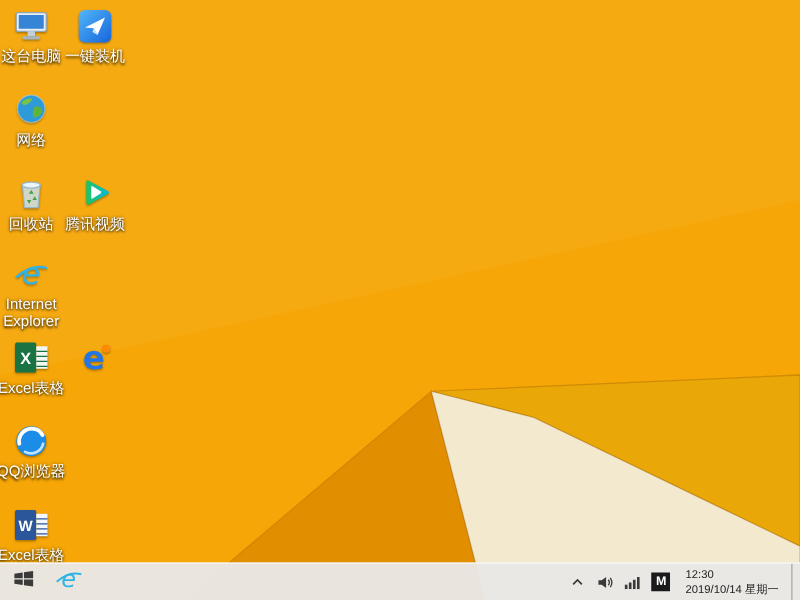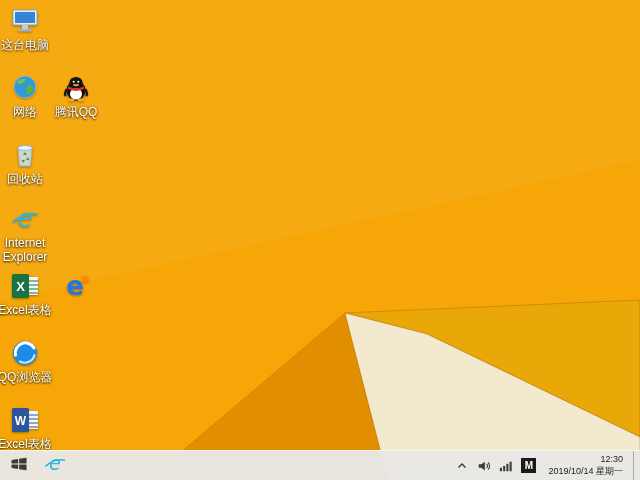--- a/index.html
+++ b/index.html
@@ -25,21 +25,21 @@
   .start-btn{width:38px;height:30px;display:flex;align-items:center;justify-content:center;}
   .start-btn svg{width:20px;height:20px;}
   .pinned{width:34px;height:30px;display:flex;align-items:center;justify-content:center;}
   .pinned svg{width:24px;height:24px;}
   .tb-spacer{flex:1;}
   .tray{display:flex;align-items:center;gap:8px;padding-right:6px;height:100%;}
   .tray-ic{width:14px;height:14px;display:flex;align-items:center;justify-content:center;}
   .tray-ic svg{width:14px;height:14px;display:block;}
   .ime{width:15px;height:15px;background:#1a1a1a;color:#fff;font-size:10px;font-weight:bold;
     display:flex;align-items:center;justify-content:center;line-height:1;}
-  .clock{font-size:9px;line-height:1.3;color:#1d1d1d;text-align:right;padding:0 4px;}
+  .clock{font-size:9px;line-height:1.3;color:#1d1d1d;text-align:left;padding:0 4px;}
   .show-desktop{width:7px;height:100%;border-left:1px solid #aaa8a5;box-sizing:border-box;}
 </style>
 </head>
 <body>
 
 <div class="desktop">
 
   <div class="wallpaper">
     <svg viewBox="0 0 640 480" preserveAspectRatio="none">
       <rect x="0" y="0" width="640" height="480" fill="#f6a606"></rect>
@@ -125,40 +125,53 @@
       <svg viewBox="0 0 30 30">
           <rect x="2" y="3" width="17" height="24" rx="1.5" fill="#2b579a"></rect>
           <rect x="19" y="6" width="9" height="18" fill="#f4f7fb"></rect>
           <path d="M19 10 h9 M19 14 h9 M19 18 h9 M19 22 h9" stroke="#2b579a" stroke-width="1"></path>
           <text x="10.5" y="20" text-anchor="middle" font-size="12" font-weight="bold" fill="#fff" font-family="Liberation Sans, sans-serif">W</text>
         </svg>
     </span>
     <span class="lbl">Excel表格</span>
   </div>
 
-
-  <div class="cell c2 r2">
-    <span class="ic">
-      <svg viewBox="0 0 30 30">
-          <ellipse cx="15" cy="17.5" rx="9.5" ry="10" fill="#141414"></ellipse>
-          <path d="M5.8 16 q-2.6 4 -1.2 7" stroke="#141414" stroke-width="2.2" fill="none"></path>
-          <path d="M24.2 16 q2.6 4 1.2 7" stroke="#141414" stroke-width="2.2" fill="none"></path>
-          <ellipse cx="15" cy="21" rx="6" ry="5.5" fill="#fff"></ellipse>
-          <ellipse cx="15" cy="9.5" rx="6.5" ry="5.5" fill="#141414"></ellipse>
-          <circle cx="12.7" cy="8.8" r="1" fill="#fff"></circle>
-          <circle cx="17.3" cy="8.8" r="1" fill="#fff"></circle>
-          <path d="M12.5 11.5 q2.5 1.6 5 0" stroke="#f6a81f" stroke-width="2" fill="none"></path>
-          <path d="M7 14.5 q8 4.5 16 0" stroke="#e03131" stroke-width="2.4" fill="none"></path>
-          <ellipse cx="10" cy="27" rx="3.4" ry="1.6" fill="#f6a81f"></ellipse>
-          <ellipse cx="20" cy="27" rx="3.4" ry="1.6" fill="#f6a81f"></ellipse>
-        </svg>
-    </span>
-    <span class="lbl">腾讯QQ</span>
-  </div>
-
+  <div class="cell c2 r1">
+    <span class="ic">
+      <svg viewBox="0 0 30 30">
+          <defs>
+            <linearGradient id="gpl" x1="0" y1="0" x2="1" y2="1">
+              <stop offset="0" stop-color="#53b7f7"></stop>
+              <stop offset="1" stop-color="#1565dd"></stop>
+            </linearGradient>
+          </defs>
+          <rect x="2" y="2" width="26" height="26" rx="5" fill="url(#gpl)"></rect>
+          <polygon points="7,16 23,8 17,22 14,16.5" fill="#fff"></polygon>
+          <polygon points="14,16.5 17,22 13,19.5" fill="#cfe6fa"></polygon>
+        </svg>
+    </span>
+    <span class="lbl">一键装机</span>
+  </div>
+
+
+  <div class="cell c2 r3">
+    <span class="ic">
+      <svg viewBox="0 0 30 30">
+          <defs>
+            <linearGradient id="gtv" x1="0" y1="0" x2="1" y2="0">
+              <stop offset="0" stop-color="#20c55e"></stop>
+              <stop offset="1" stop-color="#06b8d9"></stop>
+            </linearGradient>
+          </defs>
+          <path d="M8 6 Q8 3.4 10.4 4.7 L25 12.6 Q27.3 14 25 15.4 L10.4 23.3 Q8 24.6 8 22 Z" fill="url(#gtv)"></path>
+          <path d="M12 9.5 Q12 8.3 13.1 8.9 L19.5 13 Q20.6 13.9 19.5 14.7 L13.1 18.8 Q12 19.5 12 18.2 Z" fill="#fff"></path>
+        </svg>
+    </span>
+    <span class="lbl">腾讯视频</span>
+  </div>
 
 
   <div class="cell c2 r5">
     <span class="ic">
       <svg viewBox="0 0 30 30">
           <text x="14" y="24" text-anchor="middle" font-size="26" font-weight="bold" font-family="DejaVu Sans, sans-serif" fill="#2176e8">e</text>
           <circle cx="24" cy="8" r="3.2" fill="#ff8a00"></circle>
         </svg>
     </span>
   </div>

